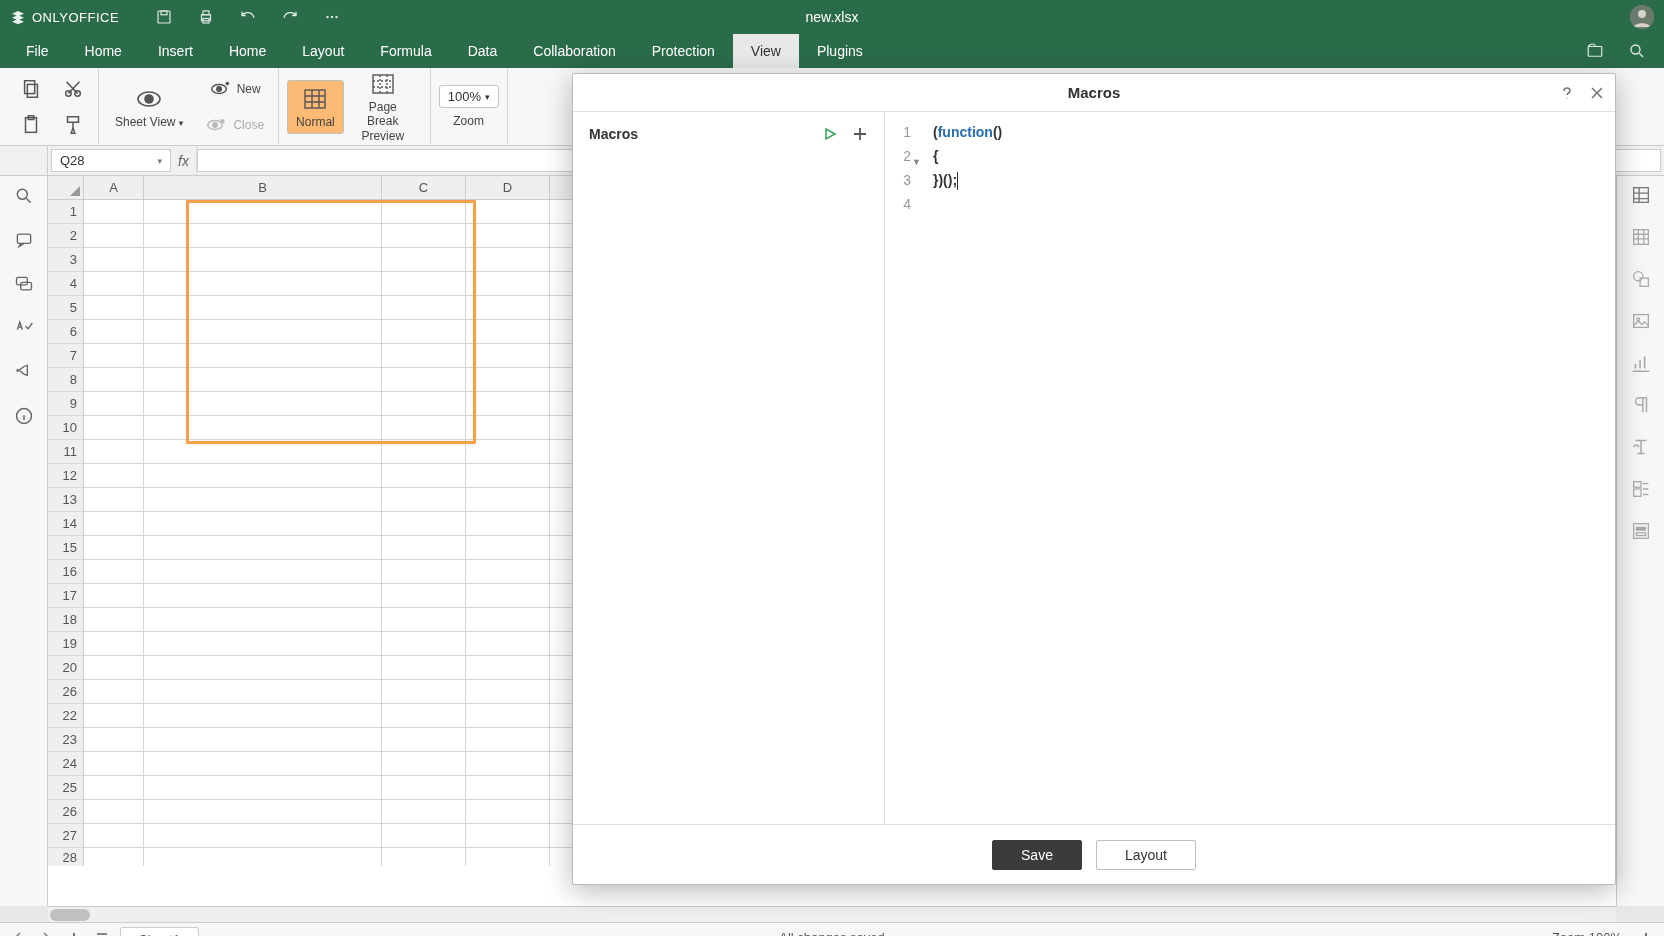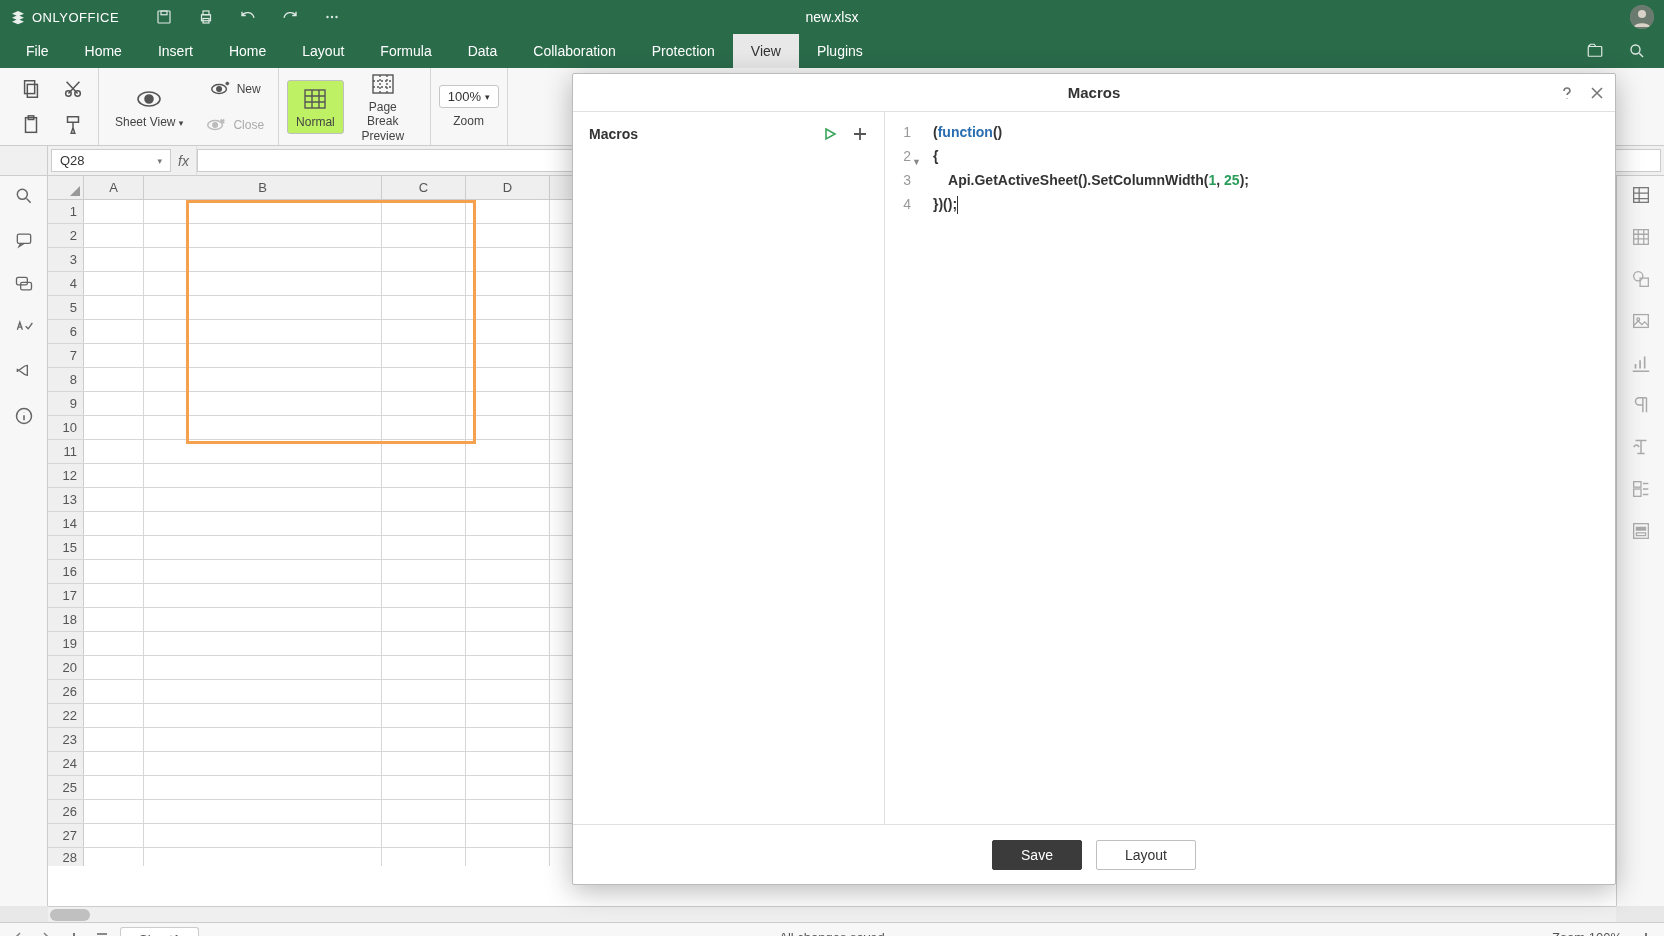--- a/index.html
+++ b/index.html
@@ -22,21 +22,21 @@
 .menubar .right-icons .ricon { width:18px; height:18px; opacity:0.85; cursor:pointer; }
 
 
 .ribbon { height: 78px; background: #f7f7f7; border-bottom: 1px solid #ccc; display: flex; align-items: center; padding: 0 6px; gap: 0; }
 .ribbon .rgroup { display: flex; align-items:center; height: 100%; padding: 0 8px; border-right: 1px solid #d6d6d6;}
 .ribbon .rgroup.noborder { border-right: none; }
 .ribbon .ri { display:flex; flex-direction:column; align-items:center; justify-content:center; gap:2px; padding: 4px 8px; cursor:pointer; border-radius:3px; font-size: 12px; color:#444; }
 .ribbon .ri.small { flex-direction: row; gap:6px; padding: 4px 6px; }
 .ribbon .ri .ricon { width: 22px; height: 22px; display:flex; align-items:center; justify-content:center; }
 .ribbon .ri.big .ricon { width: 28px; height: 28px; }
-.ribbon .ri.normal { background:#bef264; border:1px solid #bfbfbf; }
+.ribbon .ri.normal { background:#fdba74; border:1px solid #bfbfbf; }
 .ribbon .ri.disabled { color:#aaa; }
 .ribbon .stack { display:flex; flex-direction:column; gap:6px; }
 .ribbon .zoom-box { border:1px solid #c6c6c6; padding: 3px 8px; border-radius:3px; font-size:13px; display:flex; align-items:center; gap:4px; background:#fff;}
 
 
 .fbar-row { height: 30px; background: #f0f0f0; border-bottom:1px solid #ccc; display:flex; align-items:stretch; }
 .namebox { width: 120px; border:1px solid #ccc; background:#fff; display:flex; align-items:center; padding:0 8px; font-size:13px; margin:3px 0 3px 3px; justify-content:space-between;}
 .fx { width:26px; display:flex; align-items:center; justify-content:center; font-style:italic; color:#666; border-right:1px solid #ddd;}
 .fbar-input { flex:1; background:#fff; border:1px solid #ccc; margin:3px 3px 3px 0;}
 
@@ -682,21 +682,20 @@
     <div class="code">
       <div class="gutter">
         <div class="gl"><span>1</span></div>
         <div class="gl"><span>2</span><span class="fold">▼</span></div>
         <div class="gl"><span>3</span></div>
         <div class="gl"><span>4</span></div>
       </div>
       <div class="codelines">
         <div class="cl"><span>(</span><span class="kw">function</span><span>()</span></div>
         <div class="cl"><span>{</span></div>
-        <div class="cl"><span>    Api.GetActiveSheet().SetColumnWidth(</span><span class="num">1</span><span>, </span><span class="num">25</span><span>);</span></div>
         <div class="cl"><span>})();</span><span class="cursor-line"></span></div>
       </div>
     </div>
   </div>
   <div class="dfooter">
     <button class="btn primary">Save</button>
     <button class="btn">Layout</button>
   </div>
 </div>
 

